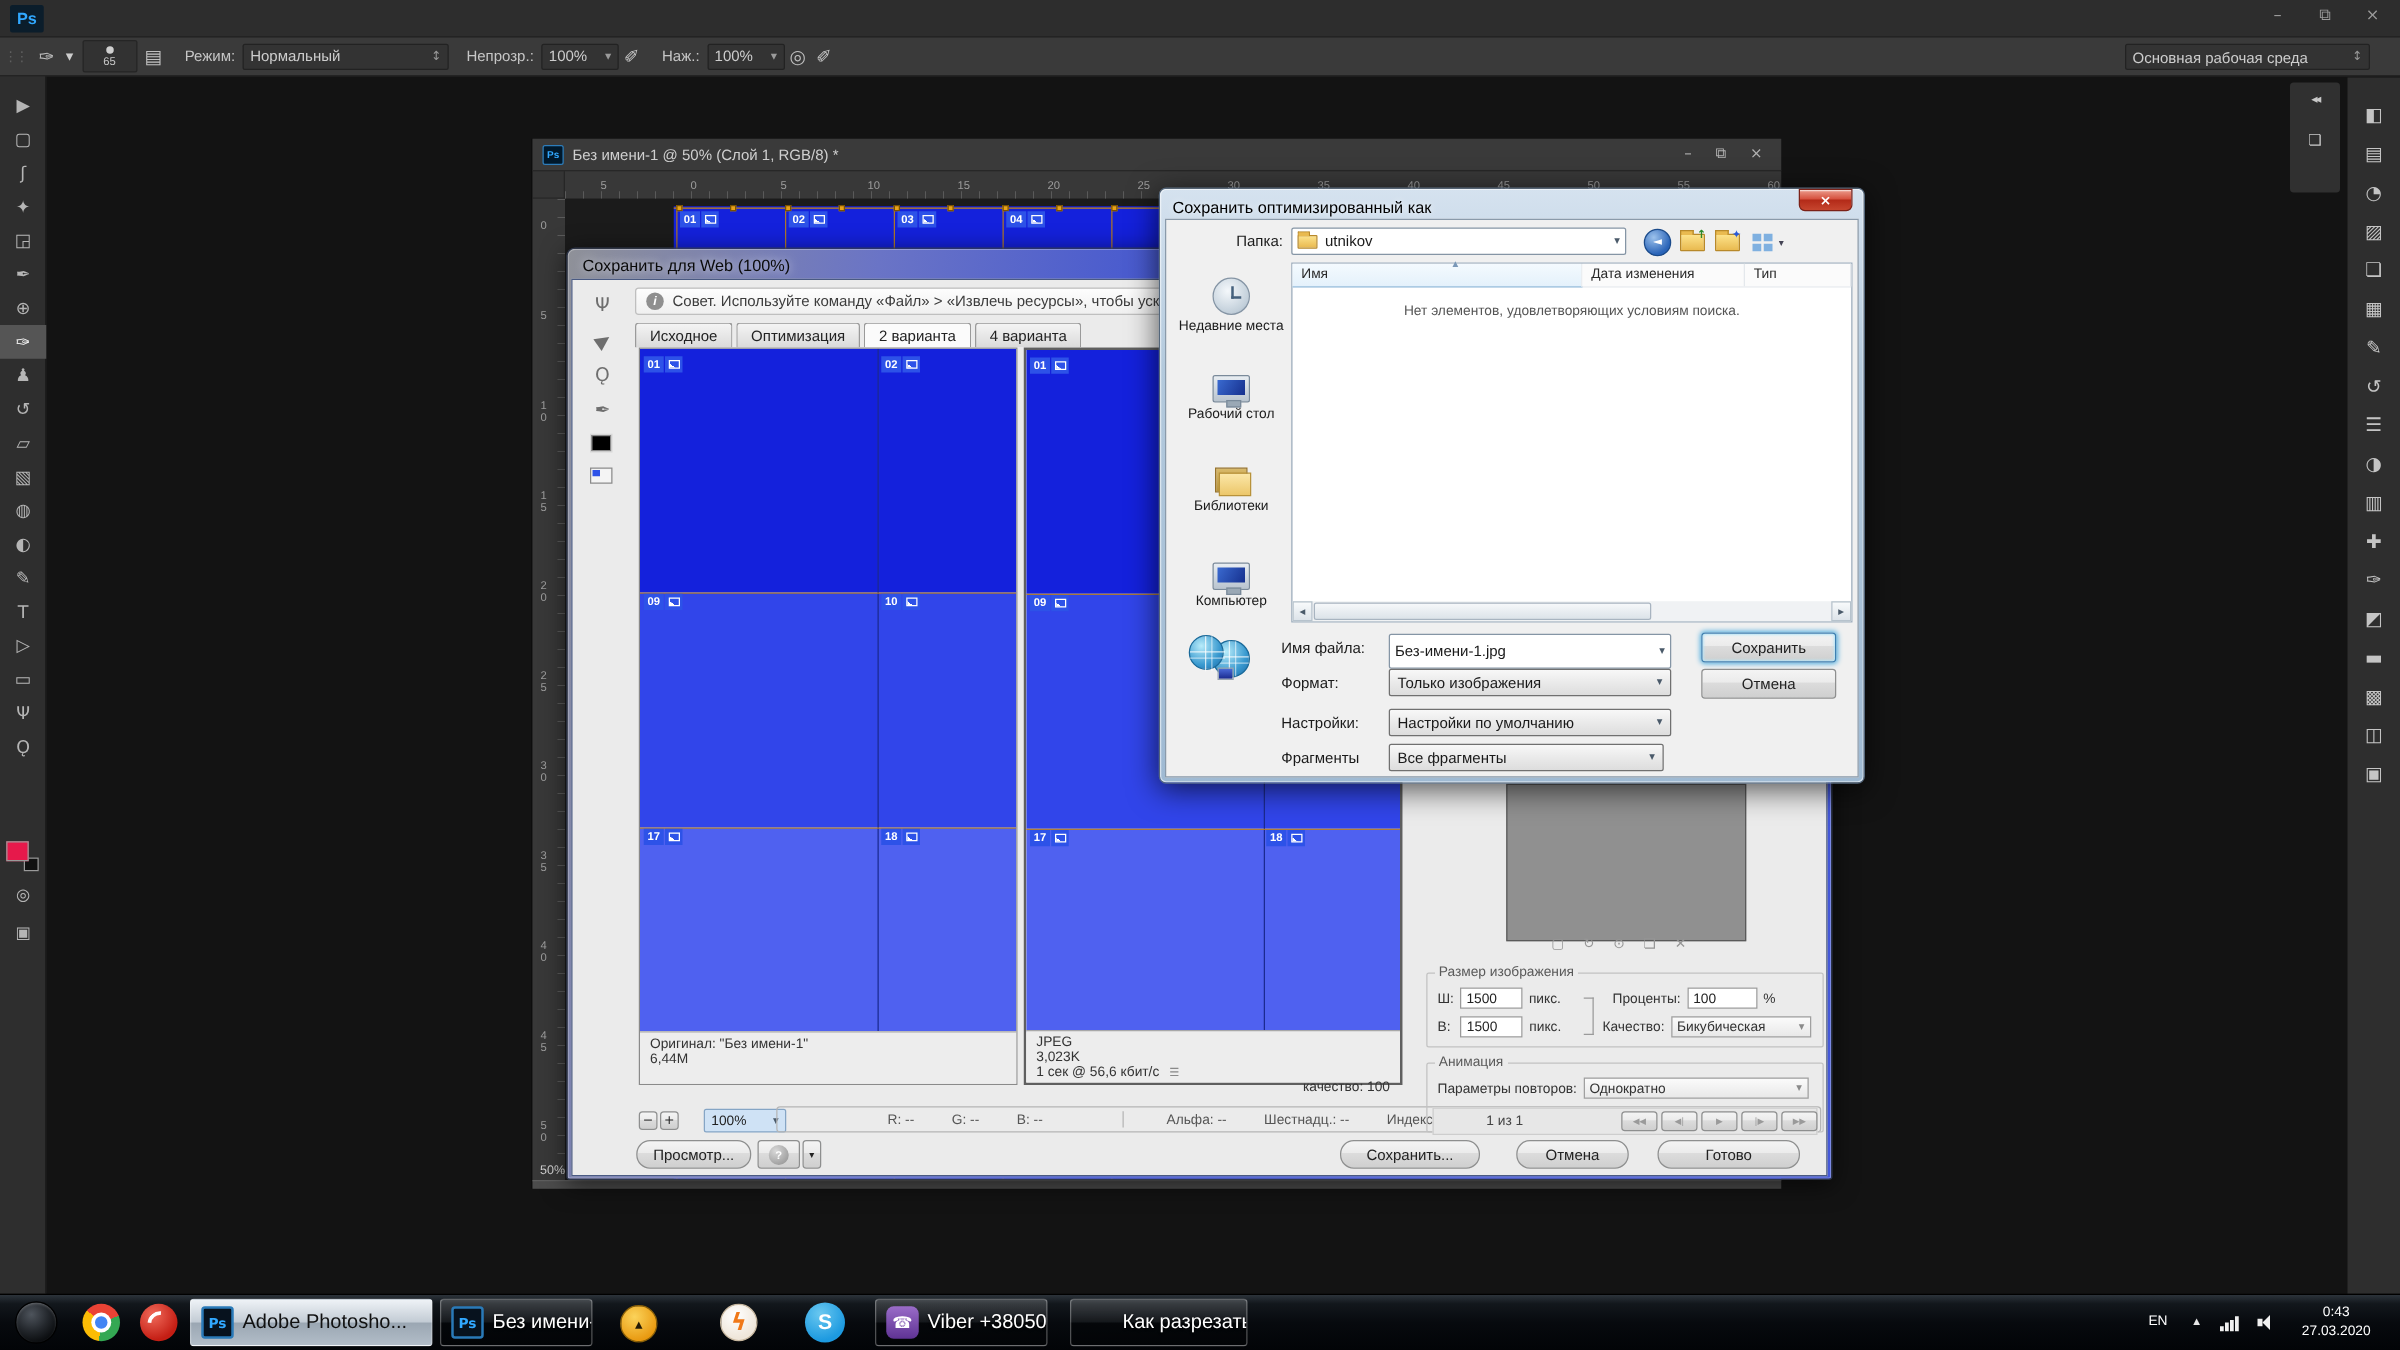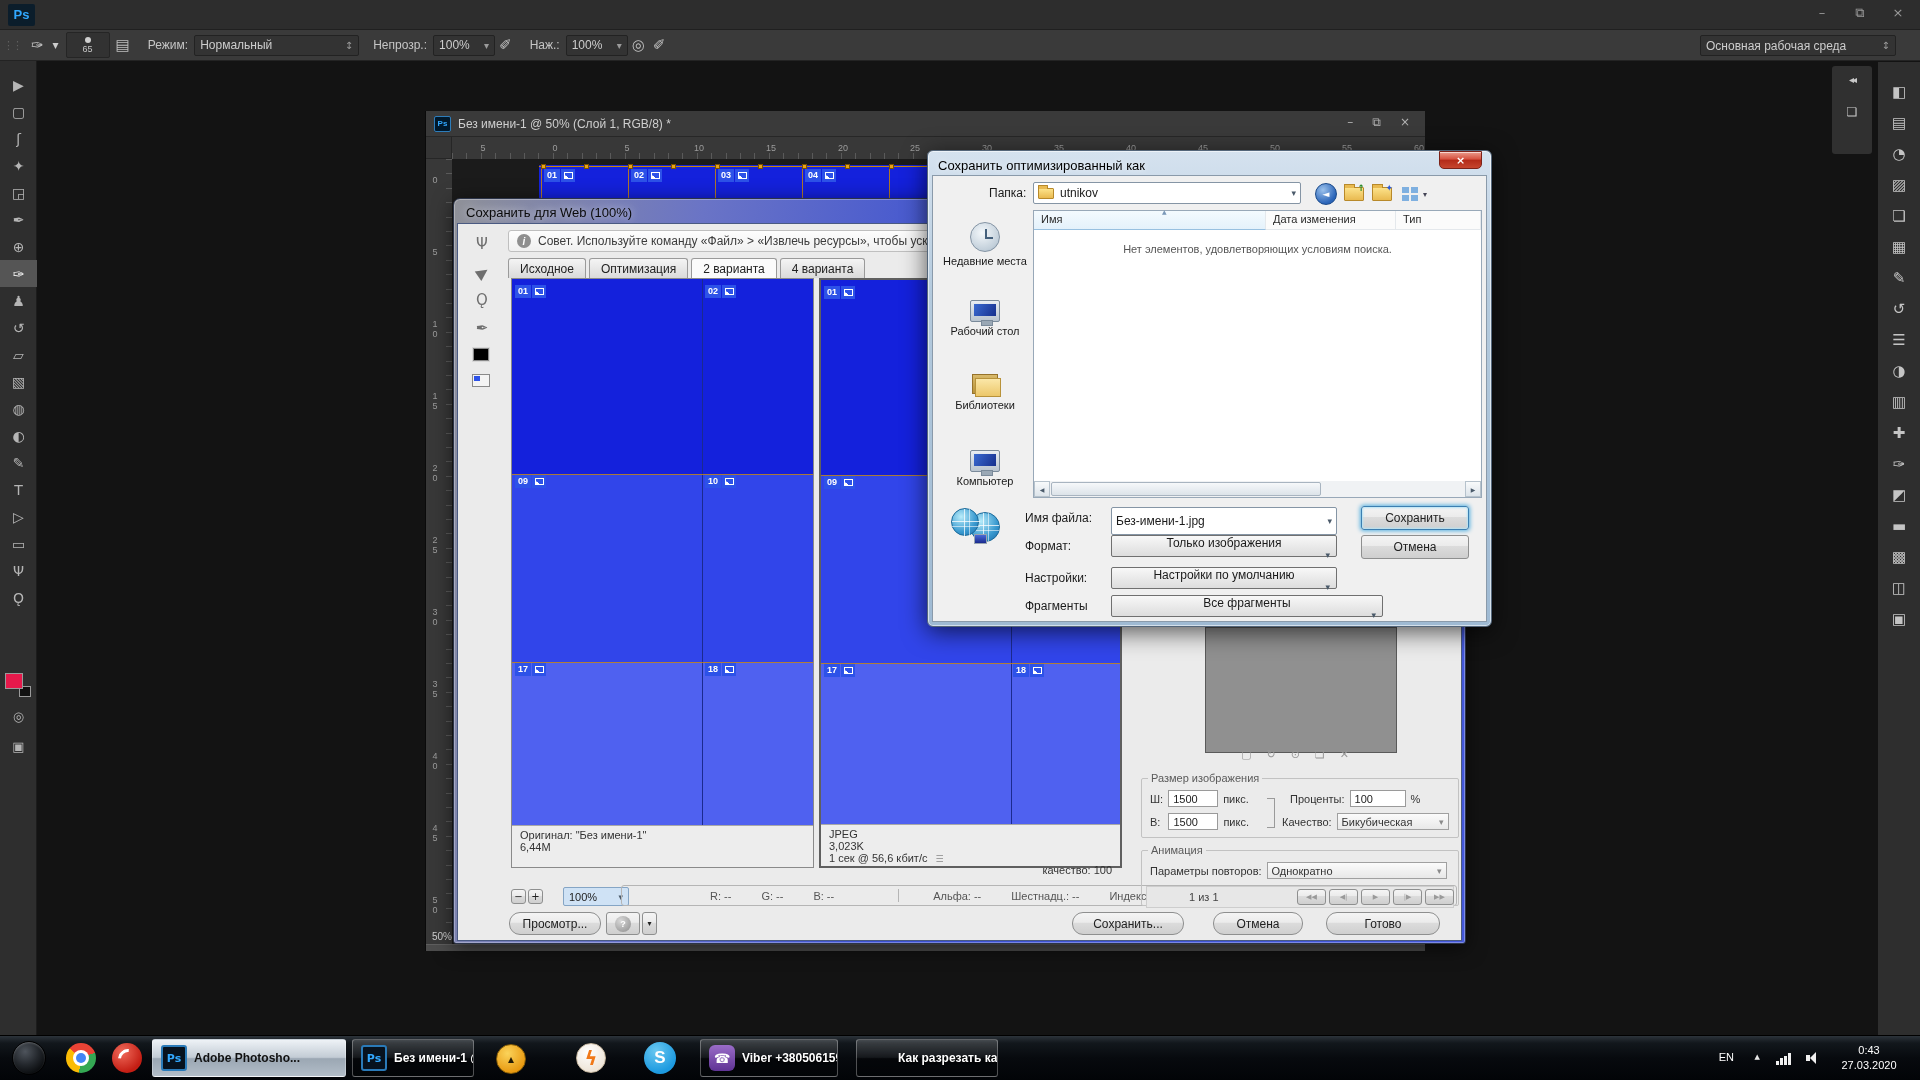--- a/index.html
+++ b/index.html
@@ -74,21 +74,21 @@
   .doc-bottom { position:absolute; left:0; top:833px; width:999px; height:7px; background:#4c4c4c; border-top:1px solid #5e5e5e;}
   .doc-zoom { position:absolute; left:6px; top:820px; color:#cfcfcf; font-size:10px;}
 
   
   .win-btn { background:linear-gradient(#f4f4f4,#ebebeb 45%,#dcdcdc 46%,#cfcfcf); border:1px solid #8e8f8f;
              border-radius:3px; display:flex; align-items:center; justify-content:center; font-size:12px; color:#222;}
   .win-btn.default { border-color:#3c7fb1; box-shadow:0 0 4px 1px #54b0e0, inset 0 0 2px 1px #b8e4f5;}
   .w-combo { background:#fff; border:1px solid #8595a5; border-radius:2px; display:flex; align-items:center; padding:0 4px; color:#1a1a1a;}
   .w-combo .arr, .w-drop .arr { margin-left:auto; color:#4a5a6a; font-size:9px; padding-left:5px;}
   .w-drop { background:linear-gradient(#f8f8f8,#eaeaea 50%,#dddddd); border:1px solid #707070; border-radius:2px;
-            display:flex; align-items:center; padding:0 6px; color:#1a1a1a;flex-direction:column;}
+            display:flex; align-items:center; padding:0 6px; color:#1a1a1a;}
 
   
   .sfw { position:absolute; left:453px; top:198px; width:1013px; height:746px; border-radius:7px 7px 3px 3px;
          padding:3px; background:linear-gradient(100deg,#8f9198 0%,#6a74c6 22%,#3b50d2 48%,#4458da 100%);
          border:1px solid #2c3448; box-shadow:0 4px 20px rgba(0,0,0,.6), inset 0 0 0 1px rgba(255,255,255,.3);}
   .sfw-title { height:21px; display:flex; align-items:center; padding-left:9px; font-size:13px; color:#0a0a0a; text-shadow:0 0 8px rgba(255,255,255,.8);}
   .sfw-body { position:relative; height:718px; background:#ebebeb; border:1px solid #4a5a82;}
   .sfw-tool { position:absolute; left:8px; width:32px; height:24px; display:flex; align-items:center; justify-content:center; color:#6e6e6e; font-size:15px;}
   .sfw-swatch { position:absolute; left:15px; top:124px; width:16px; height:13px; background:#000; border:1px solid #8a8a8a; outline:1px solid #d8d8d8;}
   .sfw-toggle { position:absolute; left:14px; top:150px; width:18px; height:13px; border:1px solid #8a8a8a; background:#f4f4f4;}
@@ -212,21 +212,21 @@
   .aimp-ico { width:30px; height:30px; border-radius:50%; background:radial-gradient(circle at 38% 30%,#fbd35a,#e8980f 75%); border:1px solid #8a6008;
               color:#231a05; display:flex; align-items:center; justify-content:center; font-size:12px;}
   .dm-ico { width:30px; height:30px; border-radius:50%; background:radial-gradient(circle at 40% 30%,#ffffff,#efe6da 70%); border:1px solid #c8b8a0;
             color:#f07818; display:flex; align-items:center; justify-content:center; font-size:19px; font-weight:bold;}
   .skype-ico { width:32px; height:32px; border-radius:50%; background:radial-gradient(circle at 38% 28%,#6ac8f0,#1d9ae0 70%); color:#fff;
                display:flex; align-items:center; justify-content:center; font-size:17px; font-weight:bold;}
   .tbtns { position:absolute; inset:0; }
   .tbtn { position:absolute; top:3px; height:38px; border:1px solid rgba(255,255,255,.3); border-radius:3px;
           background:linear-gradient(rgba(255,255,255,.18),rgba(255,255,255,.06) 48%,rgba(0,0,0,.28) 52%,rgba(0,0,0,.12));
           display:flex; align-items:center; padding:0 8px; gap:7px; overflow:hidden;}
-  .tbtn .t-lbl { font-size:12px; color:#fff; text-shadow:0 1px 2px #000; white-space:nowrap;font-weight:bold;}
+  .tbtn .t-lbl { font-size:16px; color:#fff; text-shadow:0 1px 2px #000; white-space:nowrap;}
   .tbtn.active { background:linear-gradient(#eef2f6,#c3ccd5 48%,#9ba7b3 52%,#b2bdc8); }
   .tbtn.active .t-lbl { color:#111; text-shadow:none;}
   .t-ico { flex:0 0 auto; display:flex; align-items:center; justify-content:center;}
   .t-ico.ps-icon { width:26px; height:26px; background:#07121e; border:2px solid #2a7ab8; border-radius:3px; color:#31a8ff; font-size:11px; font-weight:bold;}
   .t-ico.viber-icon { width:26px; height:26px; background:linear-gradient(#9a6cc8,#5f3394); border-radius:6px; color:#fff; font-size:13px;}
   .t-ico.chrome-icon { width:26px; height:26px; }
   .t-ico.chrome-icon::before { content:""; position:absolute;}
   .tbtn:nth-of-type(1){ left:152px; width:194px;}
   .tbtn:nth-of-type(2){ left:352px; width:122px;}
   .tbtn:nth-of-type(3){ left:700px; width:138px;}
@@ -799,21 +799,21 @@
     </div>
     <div class="win-btn" style="position:absolute; left:428px; top:359px; width:108px; height:24px;">Отмена</div>
 
     <div class="fld-row" style="left:92px; top:395px;">Настройки:</div>
     <div class="w-drop" style="position:absolute; left:178px; top:391px; width:226px; height:22px;">
       <span>Настройки по умолчанию</span>
       <span class="arr glyph">▾</span>
     </div>
 
     <div class="fld-row" style="left:92px; top:423px;">Фрагменты</div>
-    <div class="w-drop" style="position:absolute; left:178px; top:419px; width:272px; height:22px;">
+    <div class="w-drop" style="position:absolute; left:178px; top:419px; width:220px; height:22px;">
       <span>Все фрагменты</span>
       <span class="arr glyph">▾</span>
     </div>
   </div>
 </div>
 
 <div class="taskbar">
   <div class="start-orb"></div>
   <div class="tb-ico" style="left:66px;">
       <div class="chrome-ico"></div>

